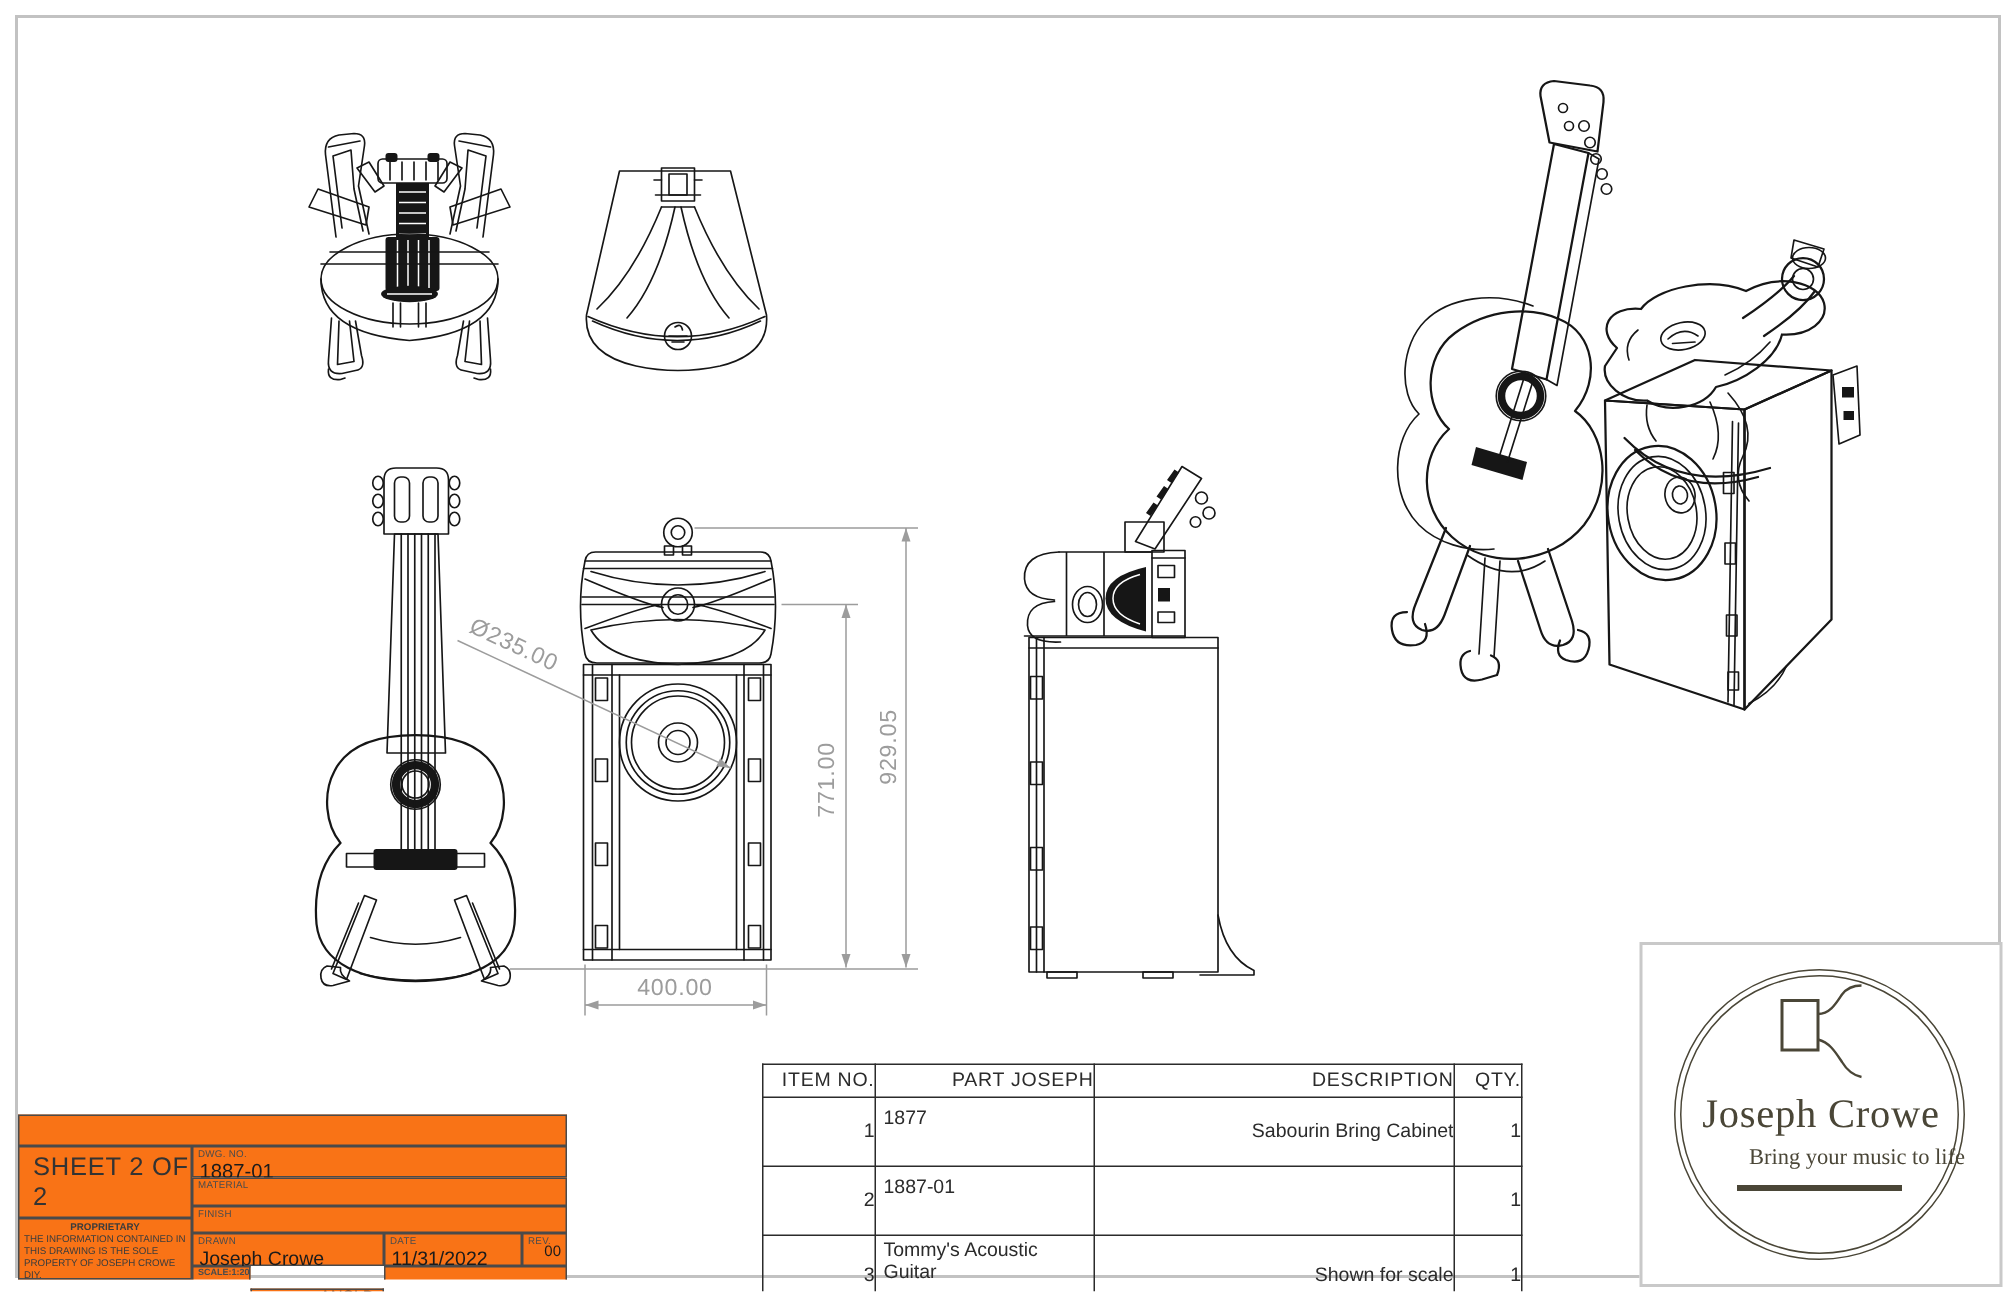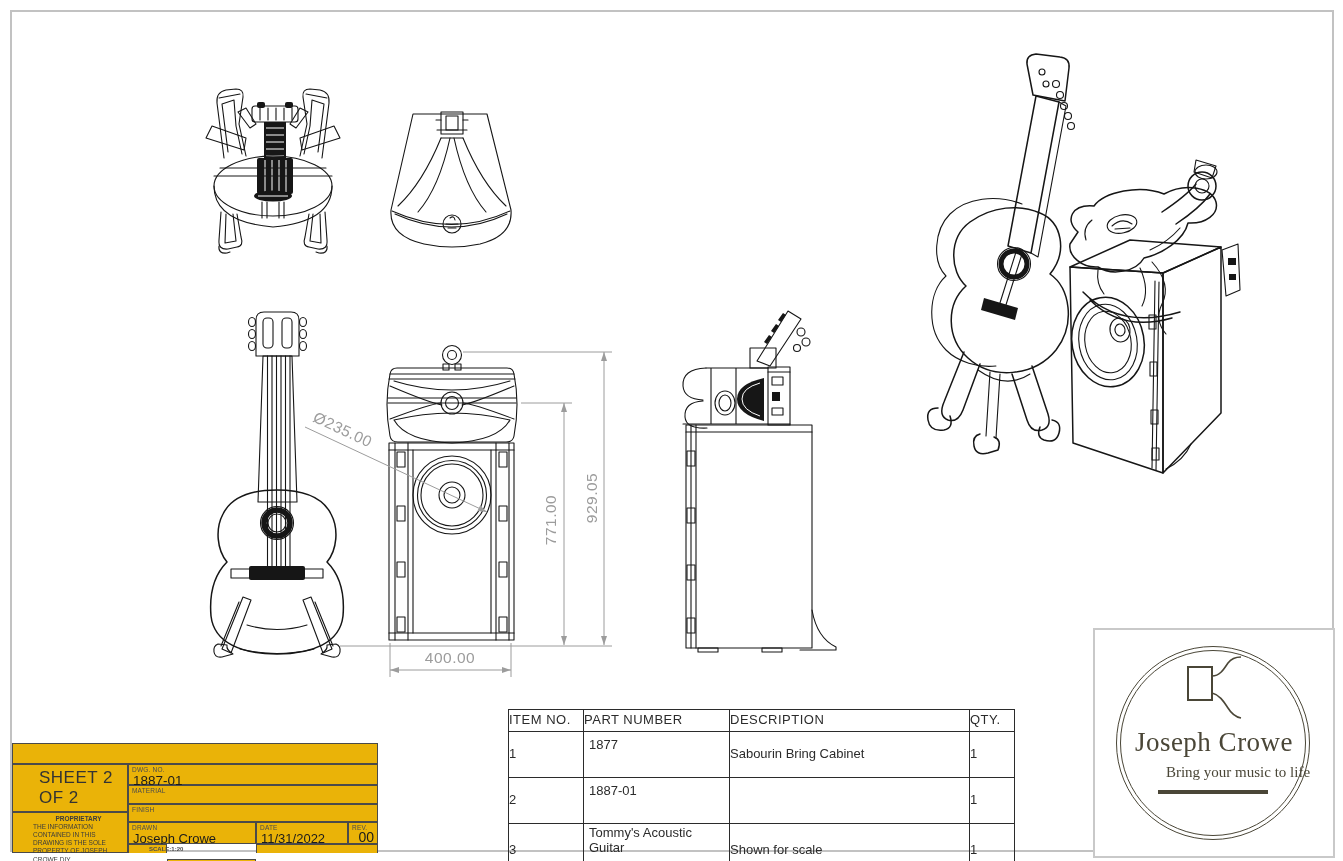--- a/index.html
+++ b/index.html
@@ -6,30 +6,30 @@
   .page{position:relative;width:1343px;height:861px;background:#fff;overflow:hidden;
         font-family:"Liberation Sans",sans-serif;color:#1f1f1f;}
   .sheet-border{position:absolute;left:10px;top:10px;right:9px;bottom:9px;
         border:2px solid #c2c2c2;}
   svg text{font-family:"Liberation Sans",sans-serif;}
   .dimtext{fill:#9c9c9c;font-size:15.5px;letter-spacing:.5px;}
 
   
   .bom{position:absolute;left:508px;top:709px;border-collapse:collapse;table-layout:fixed;
        font-size:13px;color:#2b2b2b;}
-  .bom td,.bom th{border:1.4px solid #2b2b2b;text-align:left;font-weight:normal;
+  .bom td,.bom th{border:1.4px solid #2b2b2b;text-align:right;font-weight:normal;
        padding:0;overflow:hidden;line-height:1.15;}
   .bom th{height:21px;letter-spacing:.5px;}
   .bom .c0{width:74px;} .bom .c1{width:145px;} .bom .c2{width:239px;margin-top:47px;} .bom .c3{width:44px;}
   .bom .r1 td{height:25px;} .bom .r2 td{height:25px;} .bom .r3 td{height:32px;}
   .bom td.pn{text-align:left;padding:1px 16px 19px 5px;}
 
   
   .tb{position:absolute;left:12px;top:743px;width:366px;height:110px;}
-  .tb .cell{position:absolute;border:1px solid #4a4a4a;box-sizing:border-box;background:#eab308;padding-left:17px;}
+  .tb .cell{position:absolute;border:1px solid #4a4a4a;box-sizing:border-box;background:#f97316;}
   .tb .lbl{position:absolute;left:3px;top:1px;font-size:6.5px;color:#4c4c4c;letter-spacing:.2px;}
   .tb .val{position:absolute;left:4px;top:8px;font-size:13.5px;color:#1b1b1b;}
   .sheetno{font-size:17px;color:#333;letter-spacing:.5px;}
   .prop-title{font-size:6.5px;font-weight:bold;text-align:center;color:#3c3c3c;margin-top:2px;}
   .prop-body{font-size:6.5px;color:#3c3c3c;padding:1px 3px;line-height:1.25;}
 
   
   .logo-box{position:absolute;left:1093px;top:628px;width:238px;height:226px;
        border:2px solid #c9c9c9;background:#fff;}
   .ring1{position:absolute;left:21px;top:16px;width:192px;height:192px;border-radius:50%;
@@ -268,21 +268,21 @@
       <text class="dimtext" text-anchor="middle" transform="translate(556,520) rotate(-90)">771.00</text>
       <text class="dimtext" text-anchor="middle" transform="translate(597,498) rotate(-90)">929.05</text>
       <text class="dimtext" text-anchor="middle" x="450" y="663">400.00</text>
     </g>
   </svg>
 
   <table class="bom">
     <tbody>
         <tr>
       <th class="c0">ITEM NO.</th>
-      <th class="c1">PART NUMBER</th>
+      <th class="c1">PART JOSEPH</th>
       <th class="c2">DESCRIPTION</th>
       <th class="c3">QTY.</th>
     </tr>
     <tr class="r1">
       <td>1</td>
       <td class="pn">1877</td>
       <td>Sabourin Bring Cabinet</td>
       <td>1</td>
     </tr>
     <tr class="r2">
@@ -325,21 +325,21 @@
     <div class="cell" style="left:116px;top:79px;width:128px;height:22px;">
       <span class="lbl">DRAWN</span>
       <span class="val" style="font-size:13px;">Joseph Crowe</span>
     </div>
     <div class="cell" style="left:244px;top:79px;width:92px;height:22px;">
       <span class="lbl">DATE</span>
       <span class="val" style="font-size:13px;">11/31/2022</span>
     </div>
     <div class="cell" style="left:336px;top:79px;width:30px;height:22px;">
       <span class="lbl">REV.</span>
-      <span class="val" style="left:auto;right:3px;top:6px;font-size:14px;">00</span>
+      <span class="val" style="left:auto;right:3px;top:6px;font-size:10px;">00</span>
     </div>
 
     <div class="cell" style="left:116px;top:101px;width:39px;height:9px;border-bottom:none;display:flex;align-items:center;">
       <span style="font-size:6px;font-weight:bold;color:#4c4c4c;padding-left:3px;">SCALE:1:20</span>
     </div>
     <div class="cell" style="left:155px;top:116px;width:89px;height:9px;border-bottom:none;display:flex;align-items:flex-start;gap:3px;">
       <span style="font-size:5.5px;color:#4c4c4c;padding-left:2px;padding-top:1px;">DRAWING SIZE</span>
       <span style="font-size:11px;color:#1b1b1b;margin-top:-1px;">ANSI B</span>
     </div>
     <div class="cell" style="left:244px;top:101px;width:122px;height:9px;border-bottom:none;"></div>

